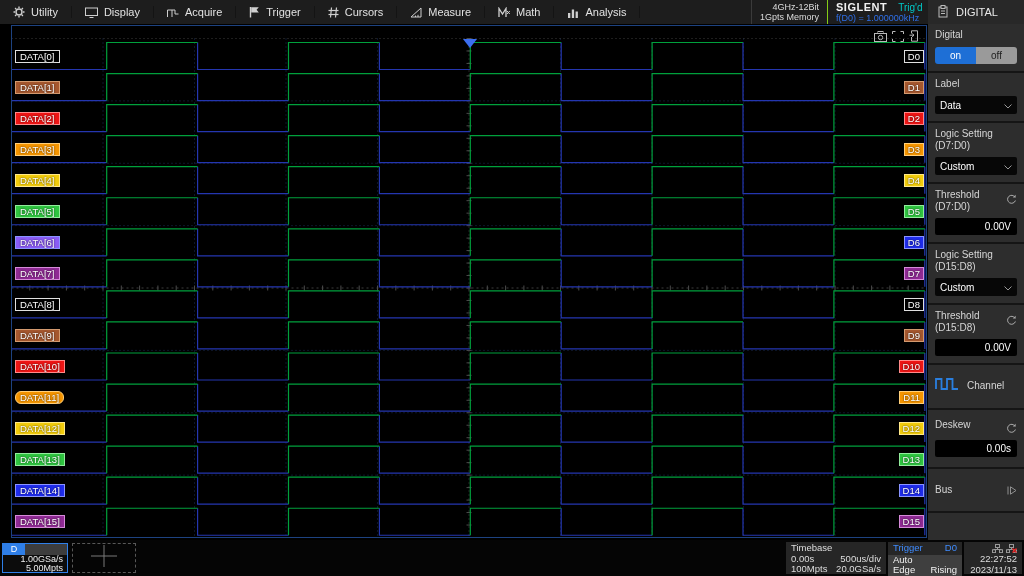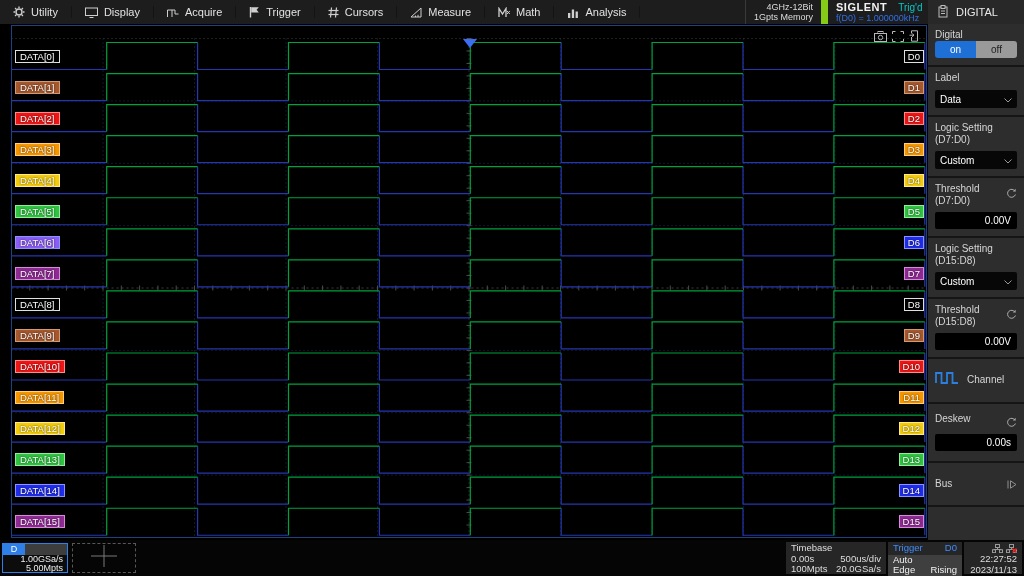--- a/index.html
+++ b/index.html
@@ -8,21 +8,21 @@
           -webkit-font-smoothing:antialiased;}
   
   #topbar{position:absolute;left:0;top:0;width:928px;height:24px;background:#1d1d1d;display:flex;align-items:center;}
   .menu-item{display:flex;align-items:center;gap:6px;padding:0 13px;font-size:11px;color:#e2e2e2;
              border-right:1px solid #141414;cursor:default;}
   .menu-item svg{display:block;}
   #status-cluster{position:absolute;right:0;top:0;height:24px;display:flex;}
   #spec-block{display:flex;flex-direction:column;justify-content:center;align-items:flex-end;
               padding:0 8px;font-size:9px;line-height:10px;color:#dcdcdc;border-left:1px solid #3a3a3a;}
   #brand-block{display:flex;flex-direction:column;justify-content:center;padding:0 6px 0 8px;
-               border-left:7px solid #84cc16;width:86px;}
+               border-left:1px solid #84cc16;width:86px;}
   #brand-row{display:flex;align-items:center;gap:11px;}
   #brand-name{font-size:11px;font-weight:bold;color:#f2f2f2;letter-spacing:.5px;}
   #trig-state{font-size:10px;color:#00c9c9;}
   #freq-readout{font-size:9px;color:#2f6fe8;white-space:nowrap;}
   
   #sidebar-header{position:absolute;left:928px;top:0;width:96px;height:24px;background:#282828;
                   display:flex;align-items:center;gap:8px;padding-left:10px;box-sizing:border-box;
                   font-size:11px;color:#e8e8e8;}
   
   #plot{position:absolute;left:0;top:0;width:928px;height:540px;}
@@ -33,21 +33,21 @@
   #trigger-marker{position:absolute;left:463px;top:39px;width:0;height:0;
                   border-left:7px solid transparent;border-right:7px solid transparent;
                   border-top:9px solid #3b6ef0;}
   #plot-tools{position:absolute;left:874px;top:28px;display:flex;gap:5px;align-items:center;}
   #plot-tools span{display:block;}
   
   #sidebar{position:absolute;left:928px;top:24px;width:96px;height:552px;background:#2d2d2d;box-sizing:border-box;}
   .sb-section{border-bottom:2px solid #151515;padding:5px 7px 7px 7px;position:relative;}
   .sb-title{font-size:10px;color:#d6d6d6;line-height:12px;}
   .sb-sub{font-size:10px;color:#d6d6d6;line-height:11px;}
-  .toggle-row{display:flex;}
+  .toggle-row{display:flex;margin-top:6px;}
   .tg{flex:1;height:17px;line-height:17px;text-align:center;font-size:10px;cursor:default;}
   #tg-on{background:#1e6fd6;color:#fff;border-radius:3px 0 0 3px;}
   #tg-off{background:#9a9a9a;color:#1e1e1e;border-radius:0 3px 3px 0;}
   .dropdown{margin-top:6px;height:18px;background:#070707;border-radius:2px;display:flex;
             align-items:center;justify-content:space-between;padding:0 5px;font-size:10px;color:#fff;cursor:default;}
   .field{margin-top:6px;height:17px;background:#000;border-radius:2px;display:flex;align-items:center;
          justify-content:flex-end;padding:0 6px;font-size:10px;color:#fff;cursor:default;}
   .icon-right{position:absolute;right:7px;top:7px;cursor:default;}
   .row-flex{display:flex;align-items:center;gap:8px;padding:6px 0;}
   .spread{display:flex;align-items:center;justify-content:space-between;gap:21px;}
@@ -354,21 +354,21 @@
         <div class="ch-label" style="top: 235.8px; left: 15px; background: #8b5cf6; border-color: rgb(138, 148, 255);">DATA[6]</div>
         <div class="ch-label right" style="top: 235.8px; right: 4px; background: rgb(31, 44, 236); border-color: rgb(138, 148, 255);">D6</div>
         <div class="ch-label" style="top: 266.85px; left: 15px; background: rgb(143, 42, 148); border-color: rgb(214, 138, 217);">DATA[7]</div>
         <div class="ch-label right" style="top: 266.85px; right: 4px; background: rgb(143, 42, 148); border-color: rgb(214, 138, 217);">D7</div>
         <div class="ch-label" style="top: 297.9px; left: 15px; background: rgb(0, 0, 0); border-color: rgb(224, 224, 224);">DATA[8]</div>
         <div class="ch-label right" style="top: 297.9px; right: 4px; background: rgb(0, 0, 0); border-color: rgb(224, 224, 224);">D8</div>
         <div class="ch-label" style="top: 328.95px; left: 15px; background: rgb(165, 87, 46); border-color: rgb(211, 154, 111);">DATA[9]</div>
         <div class="ch-label right" style="top: 328.95px; right: 4px; background: rgb(165, 87, 46); border-color: rgb(211, 154, 111);">D9</div>
         <div class="ch-label" style="top: 360px; left: 15px; background: rgb(238, 21, 21); border-color: rgb(255, 138, 138);">DATA[10]</div>
         <div class="ch-label right" style="top: 360px; right: 4px; background: rgb(238, 21, 21); border-color: rgb(255, 138, 138);">D10</div>
-        <div class="ch-label" style="top: 391.05px; left: 15px; background: rgb(245, 149, 0); border-color: rgb(255, 207, 122);">DATA[11]</div>
+        <div class="ch-label" style="top: 391.05px; left: 15px; background: rgb(245, 149, 0); border-color: rgb(255, 207, 122); border-radius: 6px;">DATA[11]</div>
         <div class="ch-label right" style="top: 391.05px; right: 4px; background: rgb(245, 149, 0); border-color: rgb(255, 207, 122);">D11</div>
         <div class="ch-label" style="top: 422.1px; left: 15px; background: rgb(242, 204, 12); border-color: rgb(255, 233, 138);">DATA[12]</div>
         <div class="ch-label right" style="top: 422.1px; right: 4px; background: rgb(242, 204, 12); border-color: rgb(255, 233, 138);">D12</div>
         <div class="ch-label" style="top: 453.15px; left: 15px; background: rgb(47, 196, 64); border-color: rgb(147, 235, 156);">DATA[13]</div>
         <div class="ch-label right" style="top: 453.15px; right: 4px; background: rgb(47, 196, 64); border-color: rgb(147, 235, 156);">D13</div>
         <div class="ch-label" style="top: 484.2px; left: 15px; background: rgb(31, 44, 236); border-color: rgb(138, 148, 255);">DATA[14]</div>
         <div class="ch-label right" style="top: 484.2px; right: 4px; background: rgb(31, 44, 236); border-color: rgb(138, 148, 255);">D14</div>
         <div class="ch-label" style="top: 515.25px; left: 15px; background: rgb(143, 42, 148); border-color: rgb(214, 138, 217);">DATA[15]</div>
         <div class="ch-label right" style="top: 515.25px; right: 4px; background: rgb(143, 42, 148); border-color: rgb(214, 138, 217);">D15</div>
       </div>

